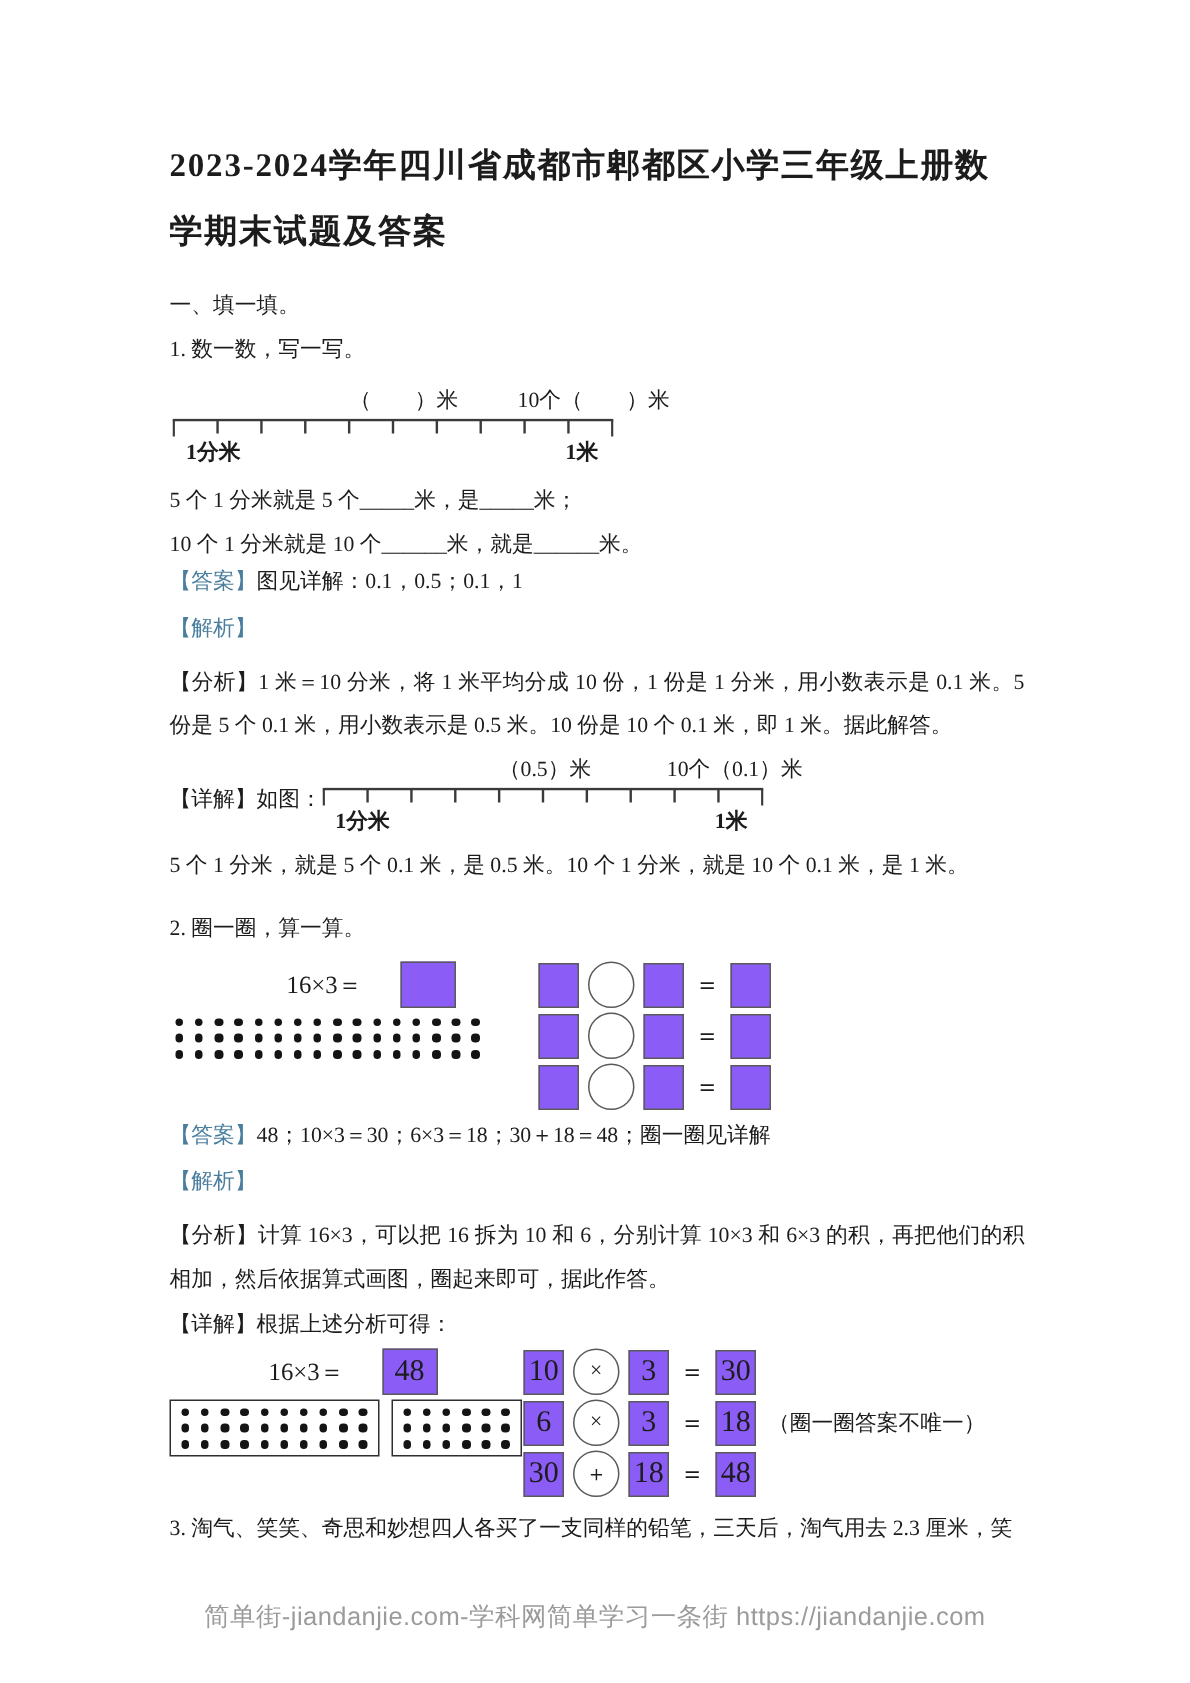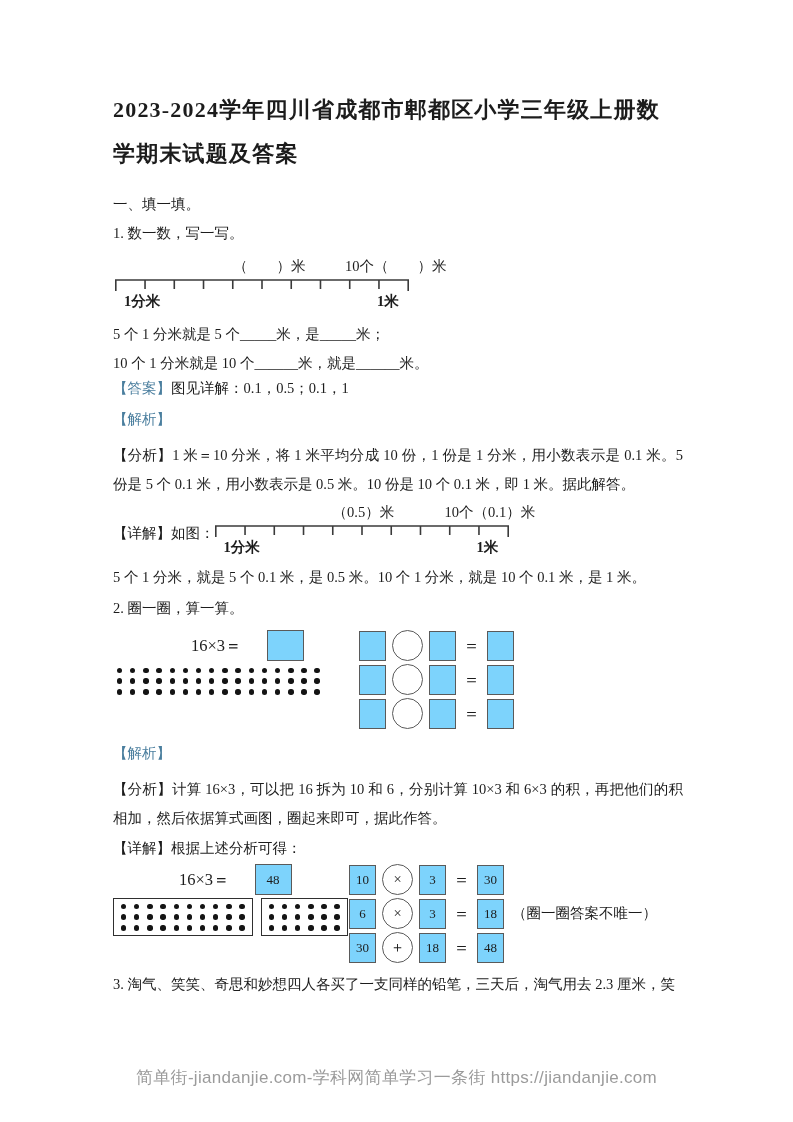--- a/index.html
+++ b/index.html
@@ -14,21 +14,21 @@
   h1 { margin:88px 0 0 0; font-size:22px; line-height:44px; font-weight:700; letter-spacing:1.2px; }
   .blue { color:var(--accent,#4a7e9e); }
   .sec { margin-top:18px; }
   .q1p { margin-top:9px; }
   .fill1 { margin-top:12px; }
   .fill2 { margin-top:9px; }
   .ans { margin-top:5px; }
   .jx { margin-top:11px; }
   .fx { margin-top:12px; line-height:28.5px; text-align:justify; }
   .concl { margin-top:9px; }
-  .q2p { margin-top:11px; }
+  .q2p { margin-top:22px; }
   .q3 { margin-top:8px; }
 
   
   .nl { position:relative; width:345px; }
   .nl1 { margin-top:14px; margin-left:2px; }
   .nl-top { position:relative; height:22px; font-size:14.5px; }
   .nl-top .mid { position:absolute; left:118px; white-space:nowrap; }
   .nl-top .rightlab { position:absolute; left:230px; white-space:nowrap; }
   .nl svg { display:block; }
   .nl-bot { position:relative; height:20px; font-size:14.5px;font-weight:bold; }
@@ -38,21 +38,21 @@
   .xlabel { font-size:14.5px; line-height:20px; padding-top:20px; white-space:nowrap; }
 
   
   .dots .dotrow { display:flex; }
   .dot { display:inline-block; width:5.4px; height:5.4px; border-radius:50%; background:#141414; margin:2.7px 3.9px; }
   .rect { border:1.5px solid #2f2f2f; padding:2px 3px; }
   .rects { display:flex; gap:8px; margin-top:3px; }
 
   
   .expr-line { display:flex; align-items:center; gap:25px; font-size:16.5px; }
-  .eqbox { width:27px; height:30px; border:1.4px solid #5a5a5a; display:inline-flex; align-items:center; justify-content:center; font-size:13px; background:#7dd3fc; }
+  .eqbox { width:27px; height:30px; border:1.4px solid #5a5a5a; display:inline-flex; align-items:center; justify-content:center; font-size:20px; background:#8b5cf6; }
   .wbox { width:37px; height:31px; }
   .eqcirc { width:31px; height:31px; border:1.4px solid #5a5a5a; border-radius:50%; display:inline-flex; align-items:center; justify-content:center; font-size:14.5px; flex:none; }
   .eqrow { display:flex; align-items:center; margin-bottom:3px; }
   .eqrow > * { margin-right:6px; }
   .eqsign { font-size:17px; padding:0 1px; }
   .note { font-size:14.5px; white-space:nowrap; margin-left:2px; }
 
   .q2d { margin-top:12px; display:flex; align-items:flex-start; }
   .q2d .expr-line { margin-left:78px; margin-bottom:4px; }
   .q2d .dcol-l { width:218px; }
@@ -225,20 +225,21 @@
       <div class="eqrow">
         <span class="eqbox"></span>
         <span class="eqcirc"></span>
         <span class="eqbox"></span>
         <span class="eqsign">＝</span>
         <span class="eqbox"></span>
       </div>
     </div>
   </div>
 
+  <p class="ans" style="margin-top:4px"><span class="blue">【答案】</span><span>48；10×3＝30；6×3＝18；30＋18＝48；圈一圈见详解</span></p>
 
   <p class="jx blue">【解析】</p>
 
   <p class="fx">【分析】计算 16×3，可以把 16 拆为 10 和 6，分别计算 10×3 和 6×3 的积，再把他们的积相加，然后依据算式画图，圈起来即可，据此作答。</p>
 
   <p style="margin-top:6px">【详解】根据上述分析可得：</p>
 
   <div class="q2detail">
     <div class="dcol-l">
       <div class="expr-line">

